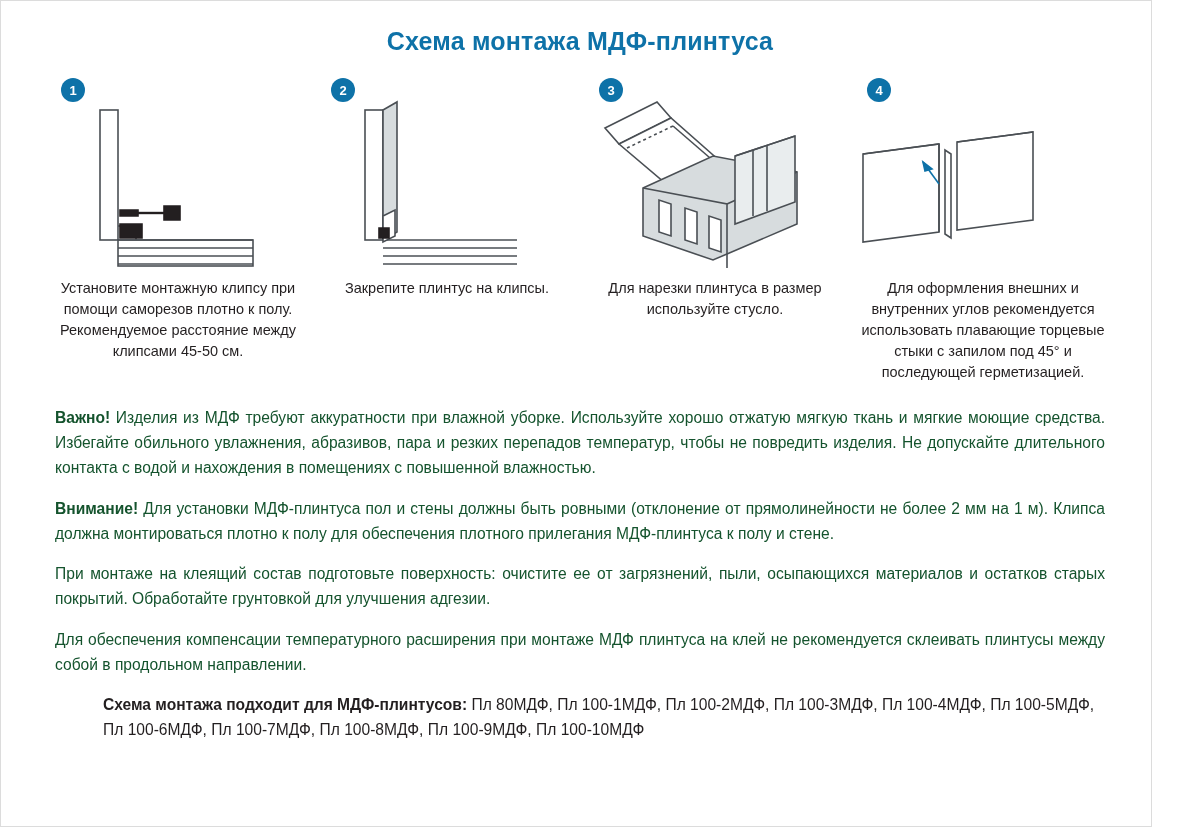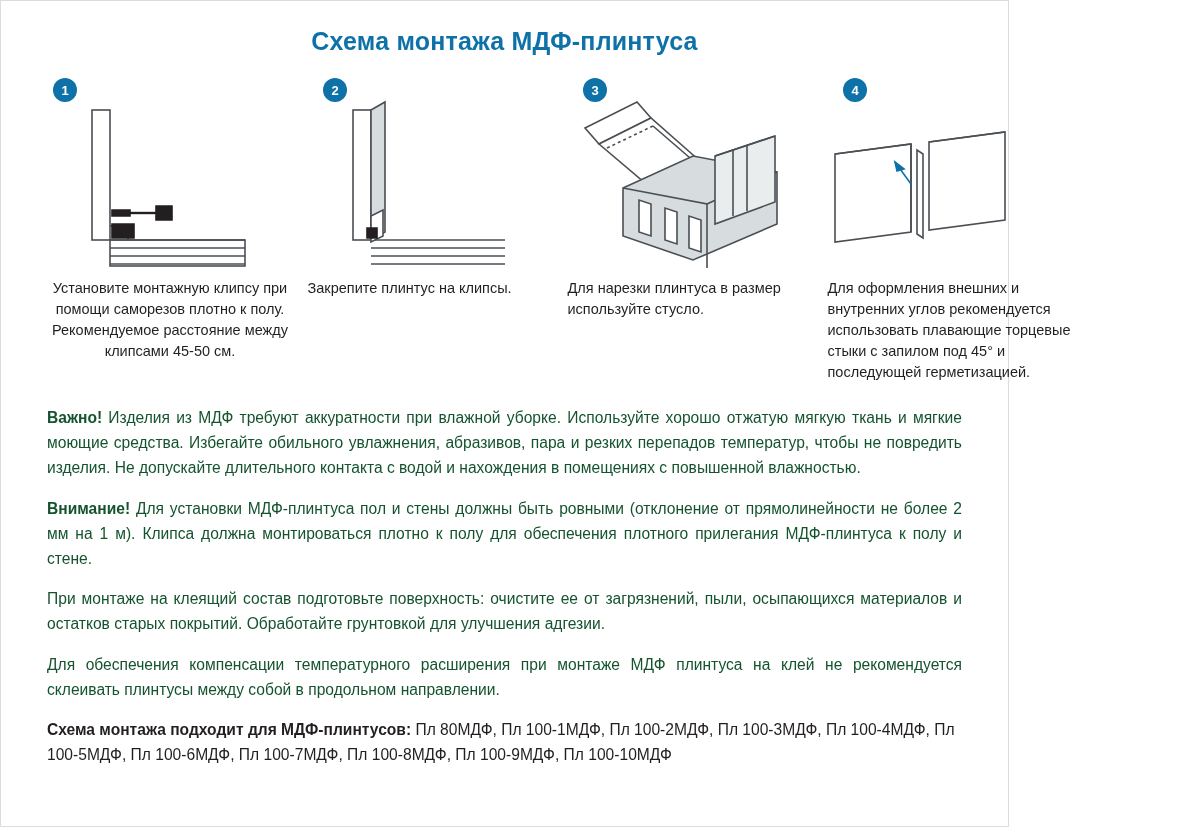--- a/index.html
+++ b/index.html
@@ -9,24 +9,25 @@
   body {
     width: 1181px;
     height: 827px;
     background: #ffffff;
     font-family: "Liberation Sans", sans-serif;
     color: #231f20;
     overflow: hidden;
   }
   .page {
     position: relative;
-    width: 1009px;
+    width: 1152px;
     height: 827px;
     box-sizing: border-box;
     border: 1px solid #dcdcdc;
+    padding-left: 8px;
   }
   .title {
     text-align: center;
     font-size: 25px;
     font-weight: bold;
     color: #0e72a8;
     margin-top: 26px;
     letter-spacing: 0.2px;
   }
   .steps {
@@ -57,20 +58,21 @@
     margin-left: 18px;
   }
   .art {
     width: 260px;
     height: 172px;
     margin-top: -6px;
   }
   .caption {
     font-size: 14.5px;
     line-height: 21px;
+    text-align: center;
     color: #231f20;
     width: 255px;
     margin-top: 10px;
   }
   .step1 .caption { text-align: center; width: 270px; }
   .body-text {
     padding: 0 46px;
     box-sizing: border-box;
     margin-top: 22px;
   }
@@ -80,20 +82,21 @@
     text-align: justify;
     margin-bottom: 15px;
     color: #14532d;
   }
   .para b { font-weight: bold; }
   .models {
     font-size: 15.6px;
     line-height: 25px;
     text-align: left;
     color: #231f20;
+    margin-left: 48px;
   }
 </style>
 </head>
 <body>
 
 <div class="page">
 
   <div class="title">Схема монтажа МДФ-плинтуса</div>
 
   <div class="steps">

